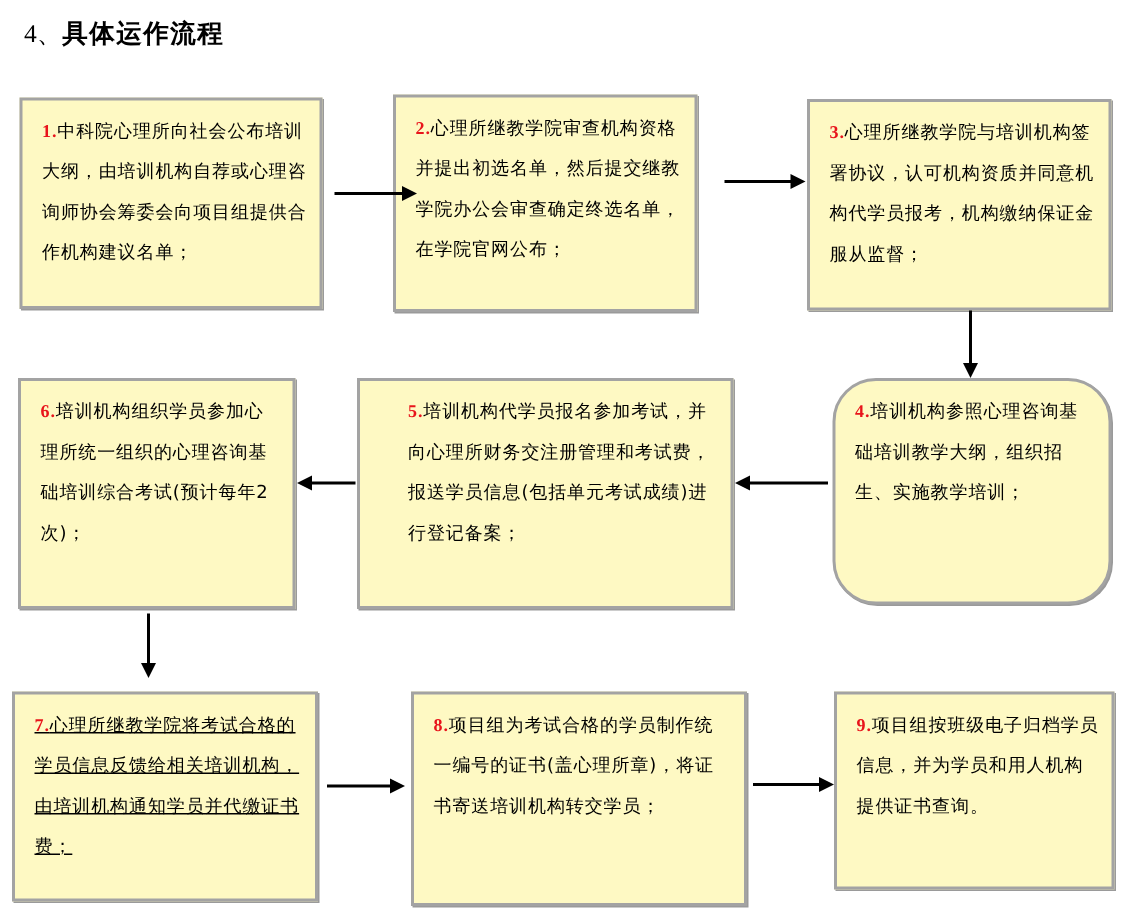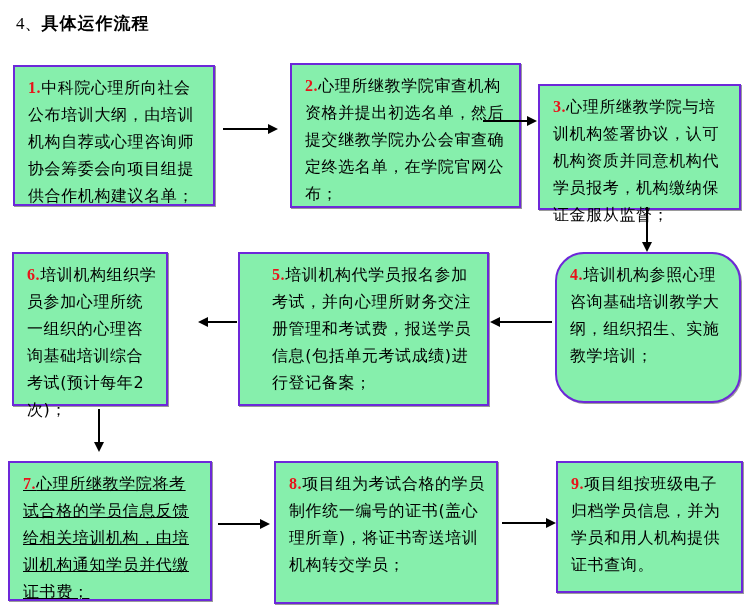--- a/index.html
+++ b/index.html
@@ -1,50 +1,50 @@
 <!DOCTYPE html>
 <html><head>
   <meta charset="utf-8">
   <style>
     html, body { margin: 0; padding: 0; background: #ffffff; }
     body { width: 752px; height: 614px; position: relative; overflow: hidden;
            font-family: "DejaVu Sans", "Liberation Sans", sans-serif; color: #000; }
     .title { position: absolute; left: 16px; top: 10px; font-size: 17px; line-height: 26px; }
     .title .num { font-family: "Liberation Serif", "DejaVu Serif", serif; font-weight: normal; }
     .title .txt { font-weight: bold; font-family: "DejaVu Serif", serif; letter-spacing: 1px; }
-    .box { position: absolute; box-sizing: border-box; border: 2px solid #6d28d9;
-           box-shadow: 1px 1px 0 #9a9a9a; background: #86efac; padding: 7px 8px 6px 13px;
-           font-size: 16px; line-height: 27px; letter-spacing: 0.6px; }
+    .box { position: absolute; box-sizing: border-box; border: 2px solid #a3a3a3;
+           box-shadow: 1px 1px 0 #9a9a9a; background: #fef9c3; padding: 7px 8px 6px 13px;
+           font-size: 12px; line-height: 27px; letter-spacing: 0.6px; }
     .box .step { color: #e8141b; font-weight: bold; font-family: "Liberation Serif", serif; }
     .arrow { position: absolute; background: #000; }
     .ah-r { position: absolute; width: 0; height: 0; border-top: 5px solid transparent;
             border-bottom: 5px solid transparent; border-left: 10px solid #000; }
     .ah-l { position: absolute; width: 0; height: 0; border-top: 5px solid transparent;
             border-bottom: 5px solid transparent; border-right: 10px solid #000; }
     .ah-d { position: absolute; width: 0; height: 0; border-left: 5px solid transparent;
             border-right: 5px solid transparent; border-top: 10px solid #000; }
   </style>
 </head>
 <body>
 
 <div class="title">
   <span class="num">4、</span><span class="txt">具体运作流程</span>
 </div>
 
 <div class="box" style="left:13px;top:65px;width:202px;height:141px;">
   <span class="step">1.</span><span>中科院心理所向社会公布培训大纲，由培训机构自荐或心理咨询师协会筹委会向项目组提供合作机构建议名单；</span>
 </div>
-<div class="box" style="left:290px;top:63px;width:231px;height:145px;">
+<div class="box" style="left:262px;top:63px;width:203px;height:145px;">
   <span class="step">2.</span><span>心理所继教学院审查机构资格并提出初选名单，然后提交继教学院办公会审查确定终选名单，在学院官网公布；</span>
 </div>
-<div class="box" style="left:538px;top:84px;width:203px;height:126px;">
+<div class="box" style="left:538px;top:66px;width:203px;height:141px;">
   <span class="step">3.</span><span>心理所继教学院与培训机构签署协议，认可机构资质并同意机构代学员报考，机构缴纳保证金服从监督；</span>
 </div>
 
-<div class="box" style="left:12px;top:252px;width:156px;height:154px;">
+<div class="box" style="left:12px;top:252px;width:185px;height:154px;">
   <span class="step">6.</span><span>培训机构组织学员参加心理所统一组织的心理咨询基础培训综合考试(预计每年2次)；</span>
 </div>
 <div class="box" style="left:238px;top:252px;width:251px;height:154px;padding-left:32px;">
   <span class="step">5.</span><span>培训机构代学员报名参加考试，并向心理所财务交注册管理和考试费，报送学员信息(包括单元考试成绩)进行登记备案；</span>
 </div>
 <div class="box" style="left:555px;top:252px;width:186px;height:151px;border-radius:29px;">
   <span class="step">4.</span><span>培训机构参照心理咨询基础培训教学大纲，组织招生、实施教学培训；</span>
 </div>
 
 <div class="box" style="left:8px;top:461px;width:204px;height:140px;text-decoration:underline;">

